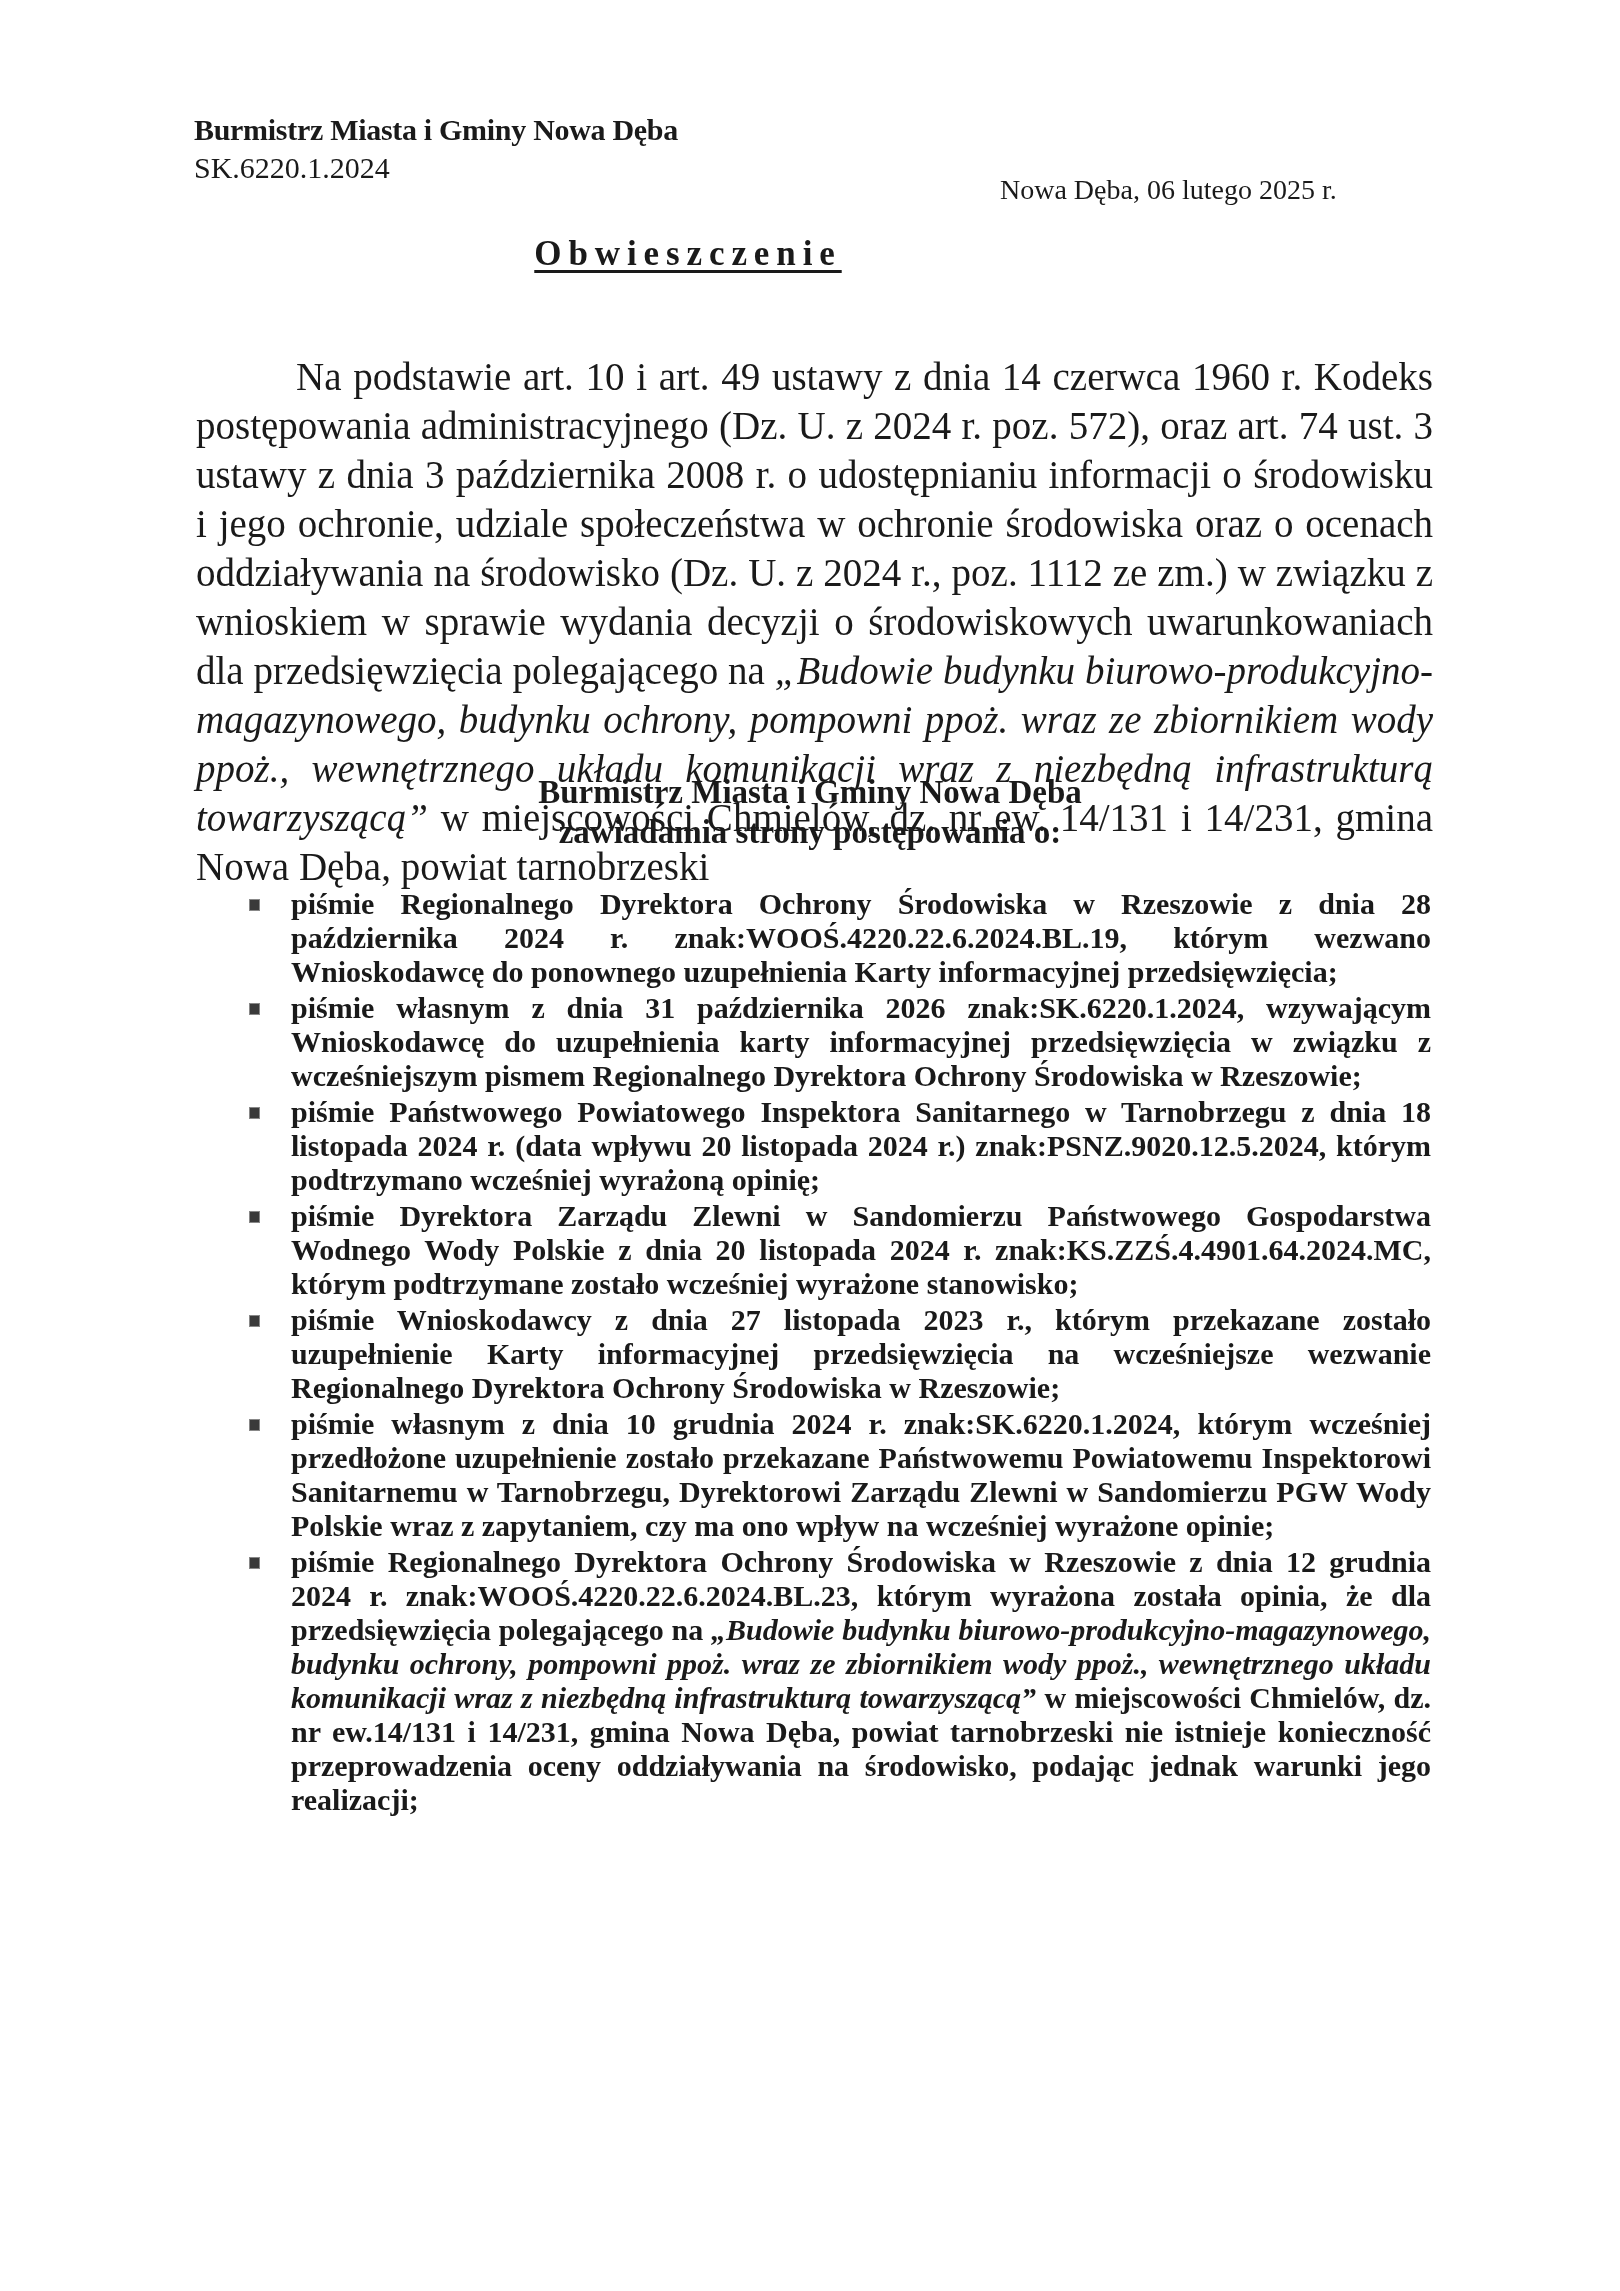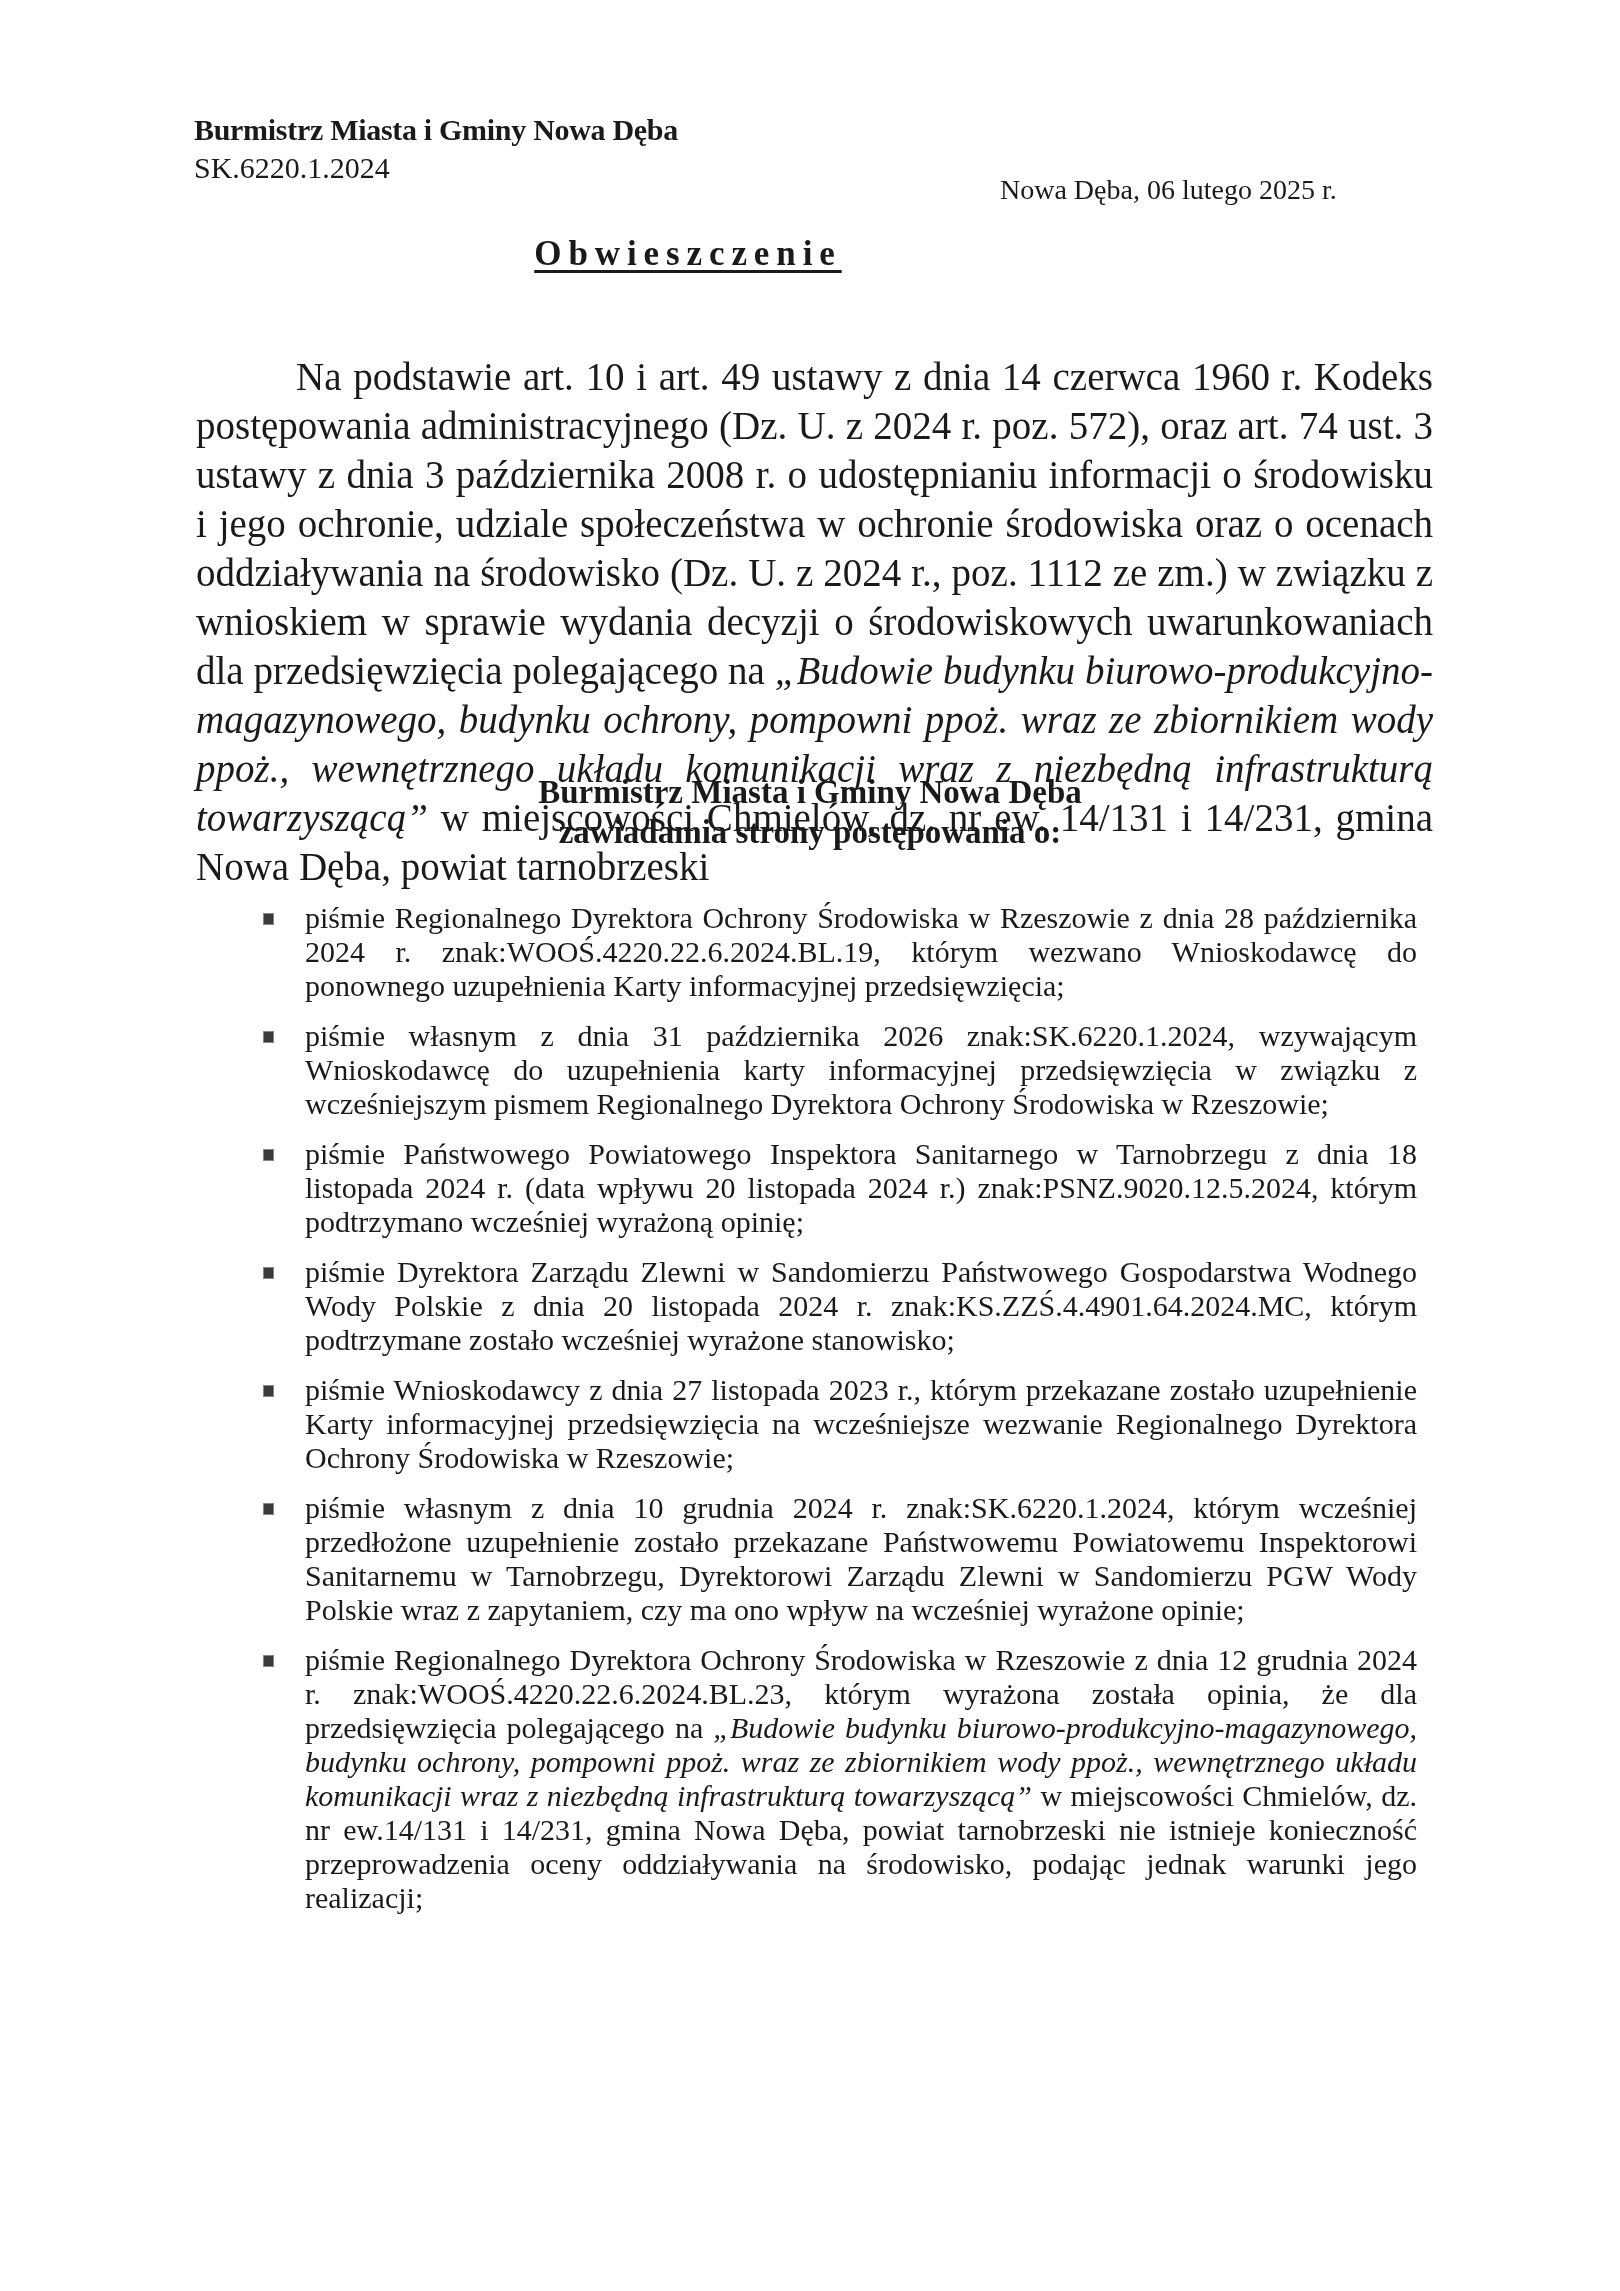--- a/index.html
+++ b/index.html
@@ -85,21 +85,22 @@
       margin: 0;
       padding: 0;
       list-style: none;
       font-size: 30px;
       line-height: 34px;
     }
     .list li {
       position: relative;
       padding-left: 44px;
       text-align: justify;
-      margin: 16px;
+      margin: 2px;
+      font-weight: bold;
     }
     .bullet {
       position: absolute;
       left: 2px;
       top: 11.8px;
       width: 8.8px;
       height: 9.8px;
       background: #3a3a3a;
       border: 1px solid #888;
     }

